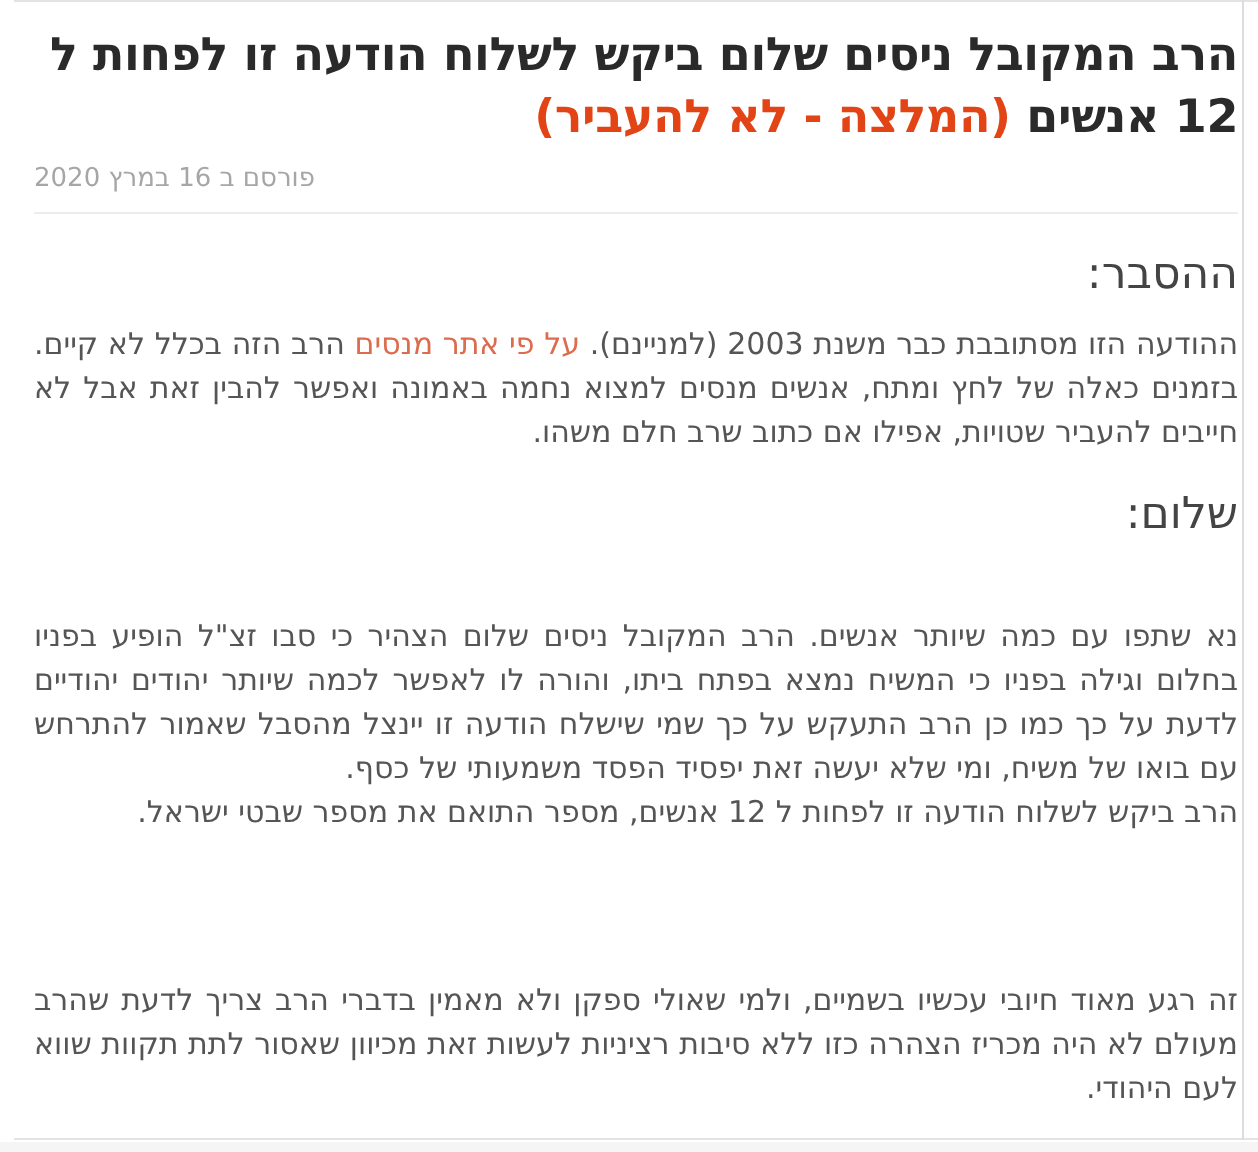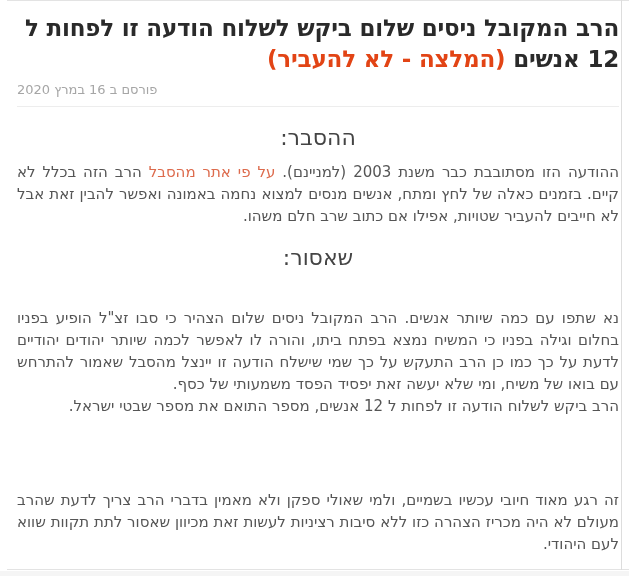--- a/index.html
+++ b/index.html
@@ -79,21 +79,21 @@
   hr.divider {
     border: none;
     border-top: 1px solid #ededed;
     margin-top: 9px;
   }
 
   h2.section-heading {
     font-size: 22px;
     font-weight: 400;
     color: #444444;
-    text-align: center;
+    text-align: right;
     margin-top: 18px;
     line-height: 26px;
   }
 
   p.body-text {
     font-size: 15px;
     line-height: 22px;
     color: #555555;
     text-align: justify;
     text-justify: inter-word;
@@ -119,23 +119,23 @@
   <div class="card">
 
     <h1 class="title"><span>הרב המקובל ניסים שלום ביקש לשלוח הודעה זו לפחות ל 12 אנשים </span><span class="accent">(המלצה - לא להעביר)</span></h1>
 
     <div class="pub-date">פורסם ב 16 במרץ 2020</div>
 
     <hr class="divider">
 
     <h2 class="section-heading">ההסבר:</h2>
 
-    <p class="body-text explanation-p"><span>ההודעה הזו מסתובבת כבר משנת 2003 (למניינם). </span><a class="inline-link">על פי אתר מהסבל</a><span> הרב הזה בכלל לא קיים. בזמנים כאלה של לחץ ומתח, אנשים מנסים למצוא נחמה באמונה ואפשר להבין זאת אבל לא חייבים להעביר שטויות, אפילו אם כתוב שרב חלם משהו.</span></p>
+    <p class="body-text explanation-p"><span>ההודעה הזו מסתובבת כבר משנת 2003 (למניינם). </span><a class="inline-link">על פי אתר מנסים</a><span> הרב הזה בכלל לא קיים. בזמנים כאלה של לחץ ומתח, אנשים מנסים למצוא נחמה באמונה ואפשר להבין זאת אבל לא חייבים להעביר שטויות, אפילו אם כתוב שרב חלם משהו.</span></p>
 
-    <h2 class="section-heading">שאסור:</h2>
+    <h2 class="section-heading">שלום:</h2>
 
     <p class="body-text source-p1">נא שתפו עם כמה שיותר אנשים.  הרב המקובל ניסים שלום הצהיר כי סבו זצ"ל הופיע בפניו בחלום וגילה בפניו כי המשיח נמצא בפתח ביתו, והורה לו לאפשר לכמה שיותר יהודים יהודיים לדעת על כך כמו כן הרב התעקש על כך שמי שישלח הודעה זו יינצל מהסבל שאמור להתרחש עם בואו של משיח, ומי שלא יעשה זאת יפסיד הפסד משמעותי של כסף.</p>
 
     <p class="body-text source-p2">הרב ביקש  לשלוח הודעה זו לפחות ל 12 אנשים, מספר התואם את מספר שבטי ישראל.</p>
 
     <p class="body-text source-p3">זה רגע מאוד חיובי עכשיו בשמיים, ולמי שאולי ספקן ולא מאמין בדברי הרב צריך לדעת שהרב מעולם לא היה מכריז הצהרה כזו ללא סיבות רציניות לעשות זאת מכיוון שאסור לתת תקוות שווא לעם היהודי.</p>
 
   </div>
 
   <div class="card-right-edge"></div>

